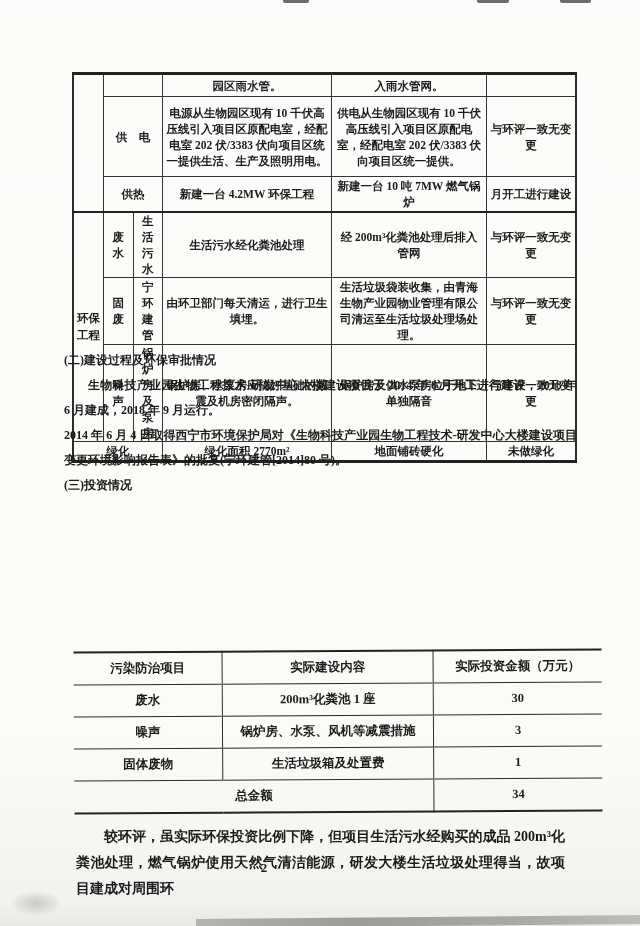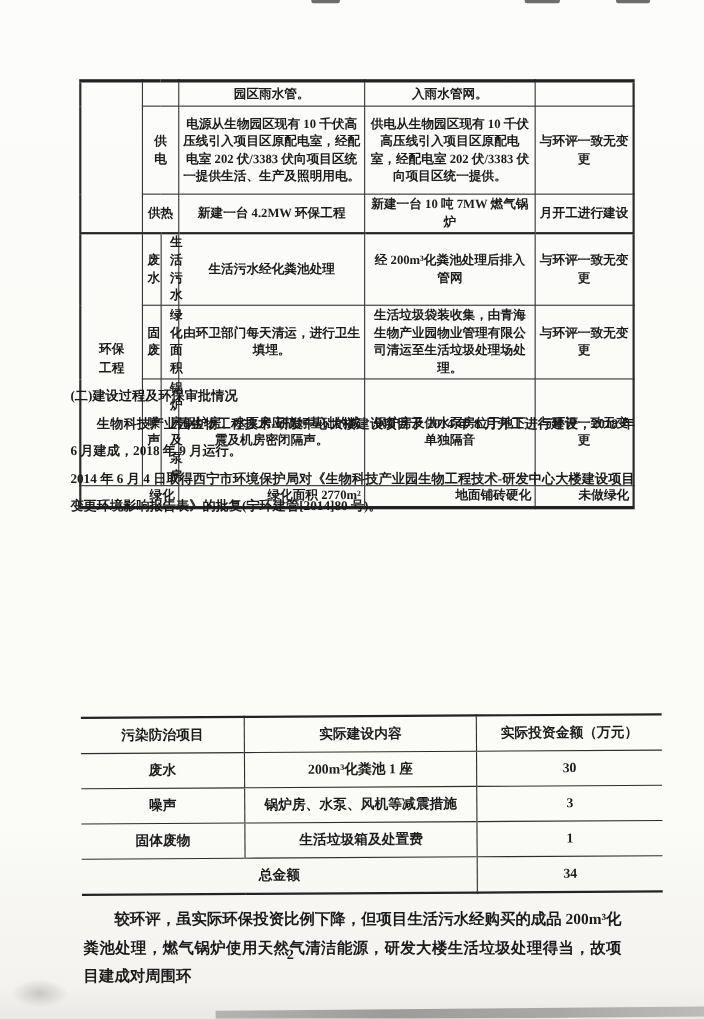--- a/index.html
+++ b/index.html
@@ -12,29 +12,29 @@
   }
   
   #t1{
     position:absolute;left:72px;top:72px;width:505px;
     border-collapse:collapse;table-layout:fixed;
     font-size:11.5px;line-height:16px;text-align:center;
     border:2px solid #2c2c2e;border-top:3px solid #222224;border-bottom:3px solid #222224;
   }
   #t1 td{border:1px solid #333335;padding:1px 3px;vertical-align:middle;word-break:break-word;}
   #t1 tr.sec-top td{border-top:2.5px solid #232325;}
-  #t1 .colA{width:23px;padding:16px;word-break:break-all;line-height:17px;}
+  #t1 .colA{width:23px;padding:3px;word-break:break-all;line-height:17px;}
   #t1 .colB{width:30px;padding:0 4px;word-break:break-all;}
   #t1 .colC{width:60px;padding:0 8px;word-break:break-all;}
   #t1 .colD{width:162px;}
   #t1 .colE{width:148px;}
   #t1 .colF{width:82px;}
   #t1 tr.r0{height:23px;} #t1 tr.r1{height:80px;} #t1 tr.r2{height:33px;}
   #t1 tr.r3{height:34px;} #t1 tr.r4{height:56px;} #t1 tr.r5{height:27px;}
-  #t1 tr.r6{height:19px;text-align:right;}
+  #t1 tr.r6{height:19px;}
   
   #flow{
     position:absolute;left:64px;top:348px;width:513px;
     font-size:14px;line-height:25px;text-align:justify;
   }
   #flow p,#flow h3{margin:0;padding:0;font-size:12px;}
   #flow p{text-indent:2em;}
   #flow p.noindent{text-indent:0;}
   #flow .tcaption{text-align:center;text-indent:0;letter-spacing:1px;}
   
@@ -109,21 +109,21 @@
       <tr class="r3 sec-top">
         <td class="colA" rowspan="3">环保工程</td>
         <td class="colB">废水</td>
         <td class="colC">生活污水</td>
         <td class="colD">生活污水经化粪池处理</td>
         <td class="colE">经 200m³化粪池处理后排入管网</td>
         <td class="colF">与环评一致无变更</td>
       </tr>
       <tr class="r4">
         <td class="colB">固废</td>
-        <td class="colC">绿化面积</td>
+        <td class="colC">宁环建管</td>
         <td class="colD">由环卫部门每天清运，进行卫生填埋。</td>
         <td class="colE">生活垃圾袋装收集，由青海生物产业园物业管理有限公司清运至生活垃圾处理场处理。</td>
         <td class="colF">与环评一致无变更</td>
       </tr>
       <tr class="r5">
         <td class="colB">噪声</td>
         <td class="colC">锅炉房及泵房</td>
         <td class="colD">锅炉房、水泵房应搞好基础的减震及机房密闭隔声。</td>
         <td class="colE">锅炉房及供水泵房位于地下单独隔音</td>
         <td class="colF">与环评一致无变更</td>
@@ -134,20 +134,21 @@
         <td class="colE">地面铺砖硬化</td>
         <td class="colF">未做绿化</td>
       </tr>
     </tbody>
   </table>
 
   <div id="flow">
     <h3>(二)建设过程及环保审批情况</h3>
     <p>生物科技产业园生物工程技术-研发中心大楼建设项目于 2014 年 8 月开工进行建设，2018 年 6 月建成，2018 年 9 月运行。</p>
     <p class="noindent">2014 年 6 月 4 日取得西宁市环境保护局对《生物科技产业园生物工程技术-研发中心大楼建设项目变更环境影响报告表》的批复(宁环建管[2014]80 号)。</p>
+    <h3>(三)投资情况</h3>
   </div>
 
   <table id="t2">
     <tbody>
       <tr>
         <td class="c1">污染防治项目</td>
         <td class="c2">实际建设内容</td>
         <td class="c3">实际投资金额（万元）</td>
       </tr>
       <tr>

